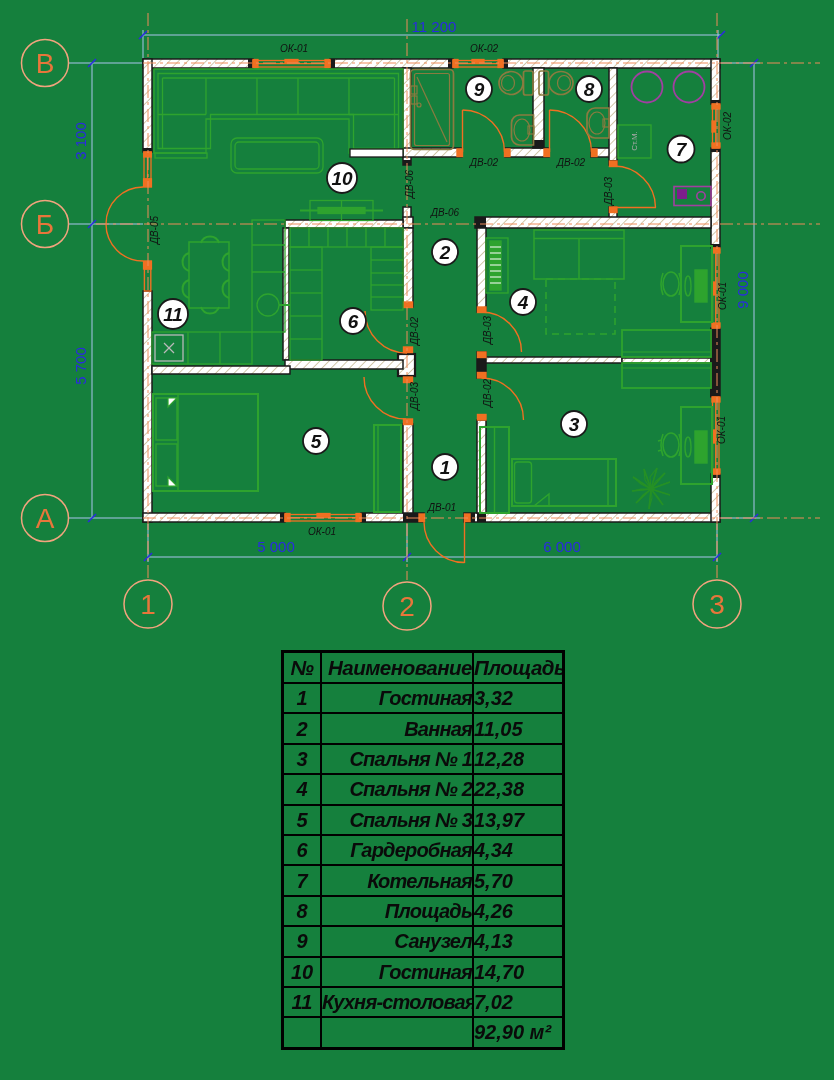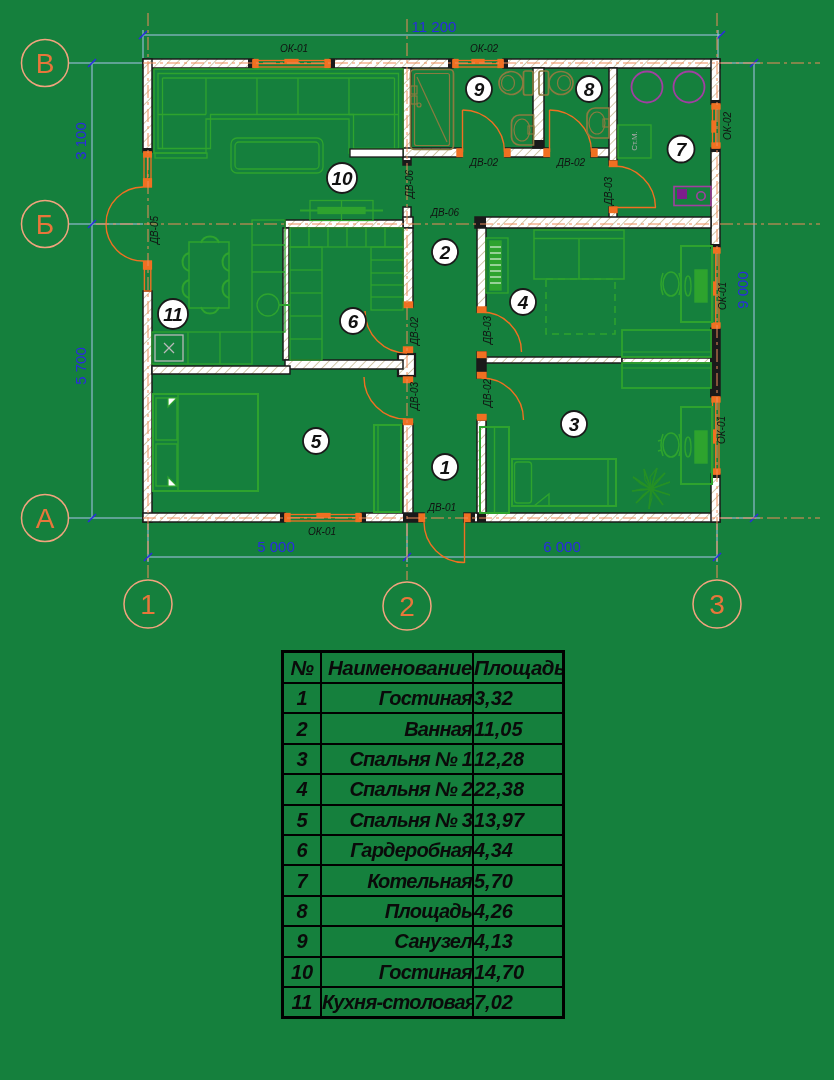--- a/index.html
+++ b/index.html
@@ -720,15 +720,20 @@
 <tr>
           <td class="c1">10</td>
           <td class="c2">Гостиная</td>
           <td class="c3">14,70</td>
         </tr>
 <tr>
           <td class="c1">11</td>
           <td class="c2">Кухня-столовая</td>
           <td class="c3">7,02</td>
         </tr>
+<tr>
+          <td class="c1">&nbsp;</td>
+          <td class="c2">&nbsp;</td>
+          <td class="c3">92,90 м²</td>
+        </tr>
 </tbody>
     </table>
 </div>
 
 </body></html>

